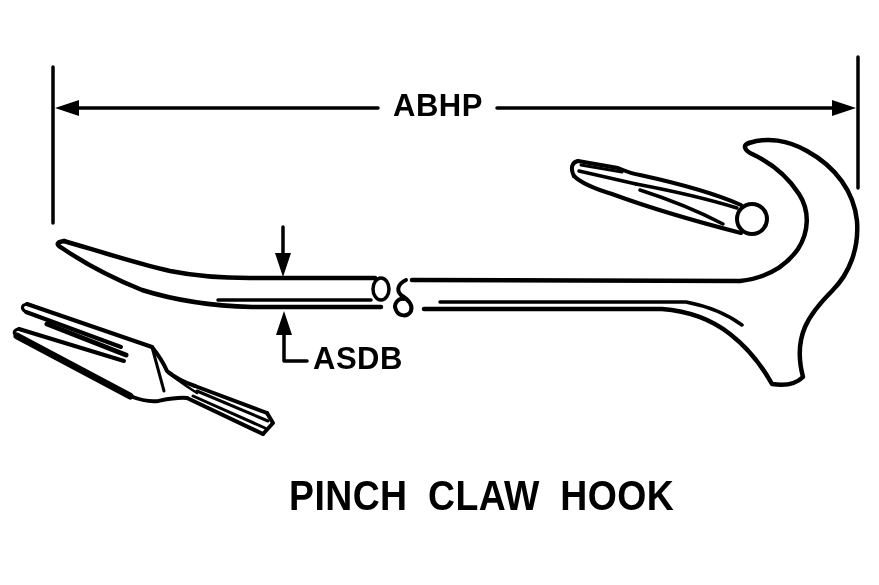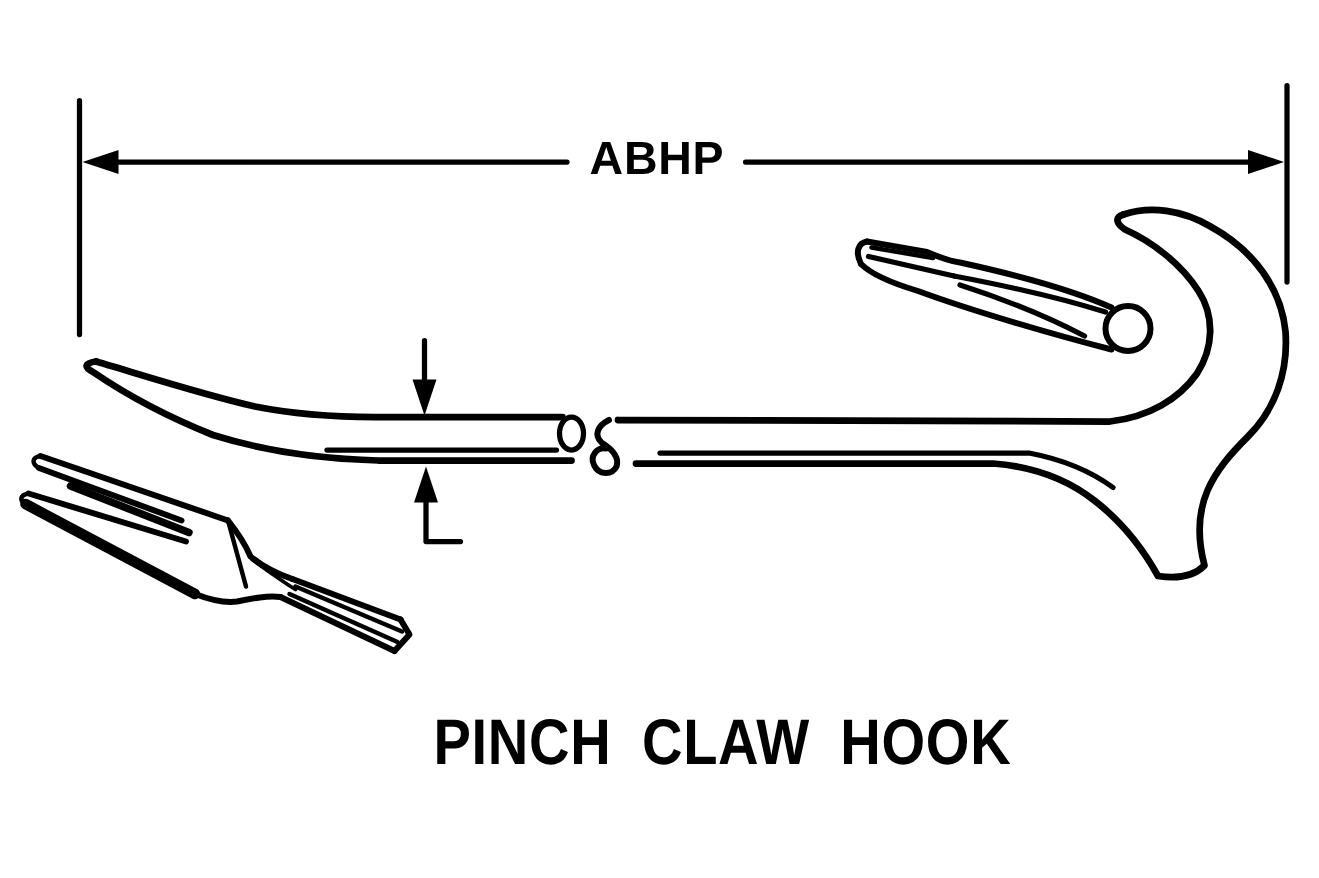--- a/index.html
+++ b/index.html
@@ -91,16 +91,17 @@
       <path stroke-width="4" d="M195,386 L267,413"></path>
       <path stroke-width="4" d="M187,398 L263,434"></path>
       <path stroke-width="3" d="M197,391 L268,421"></path>
       <path stroke-width="3" d="M193,396 L265,428"></path>
       <path stroke-width="4" d="M267,413 L273,423 L263,434"></path>
     </g>
   </svg>
 
   <div class="dim-label abhp">ABHP</div>
 
+  <div class="dim-label asdb">ASDB</div>
 
   <div class="fig-title">PINCH CLAW HOOK</div>
 
 </div>
 
 </body></html>

